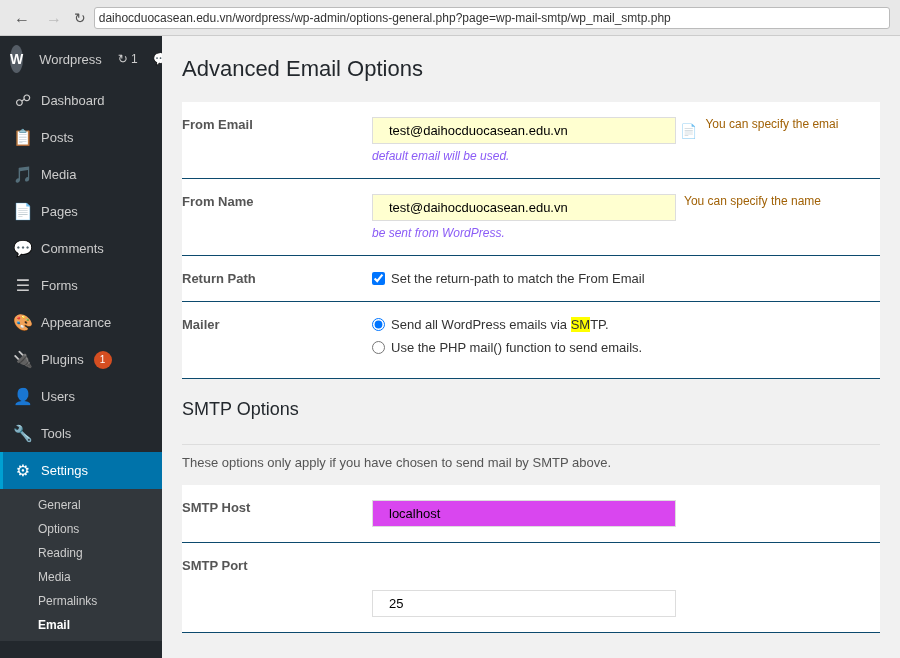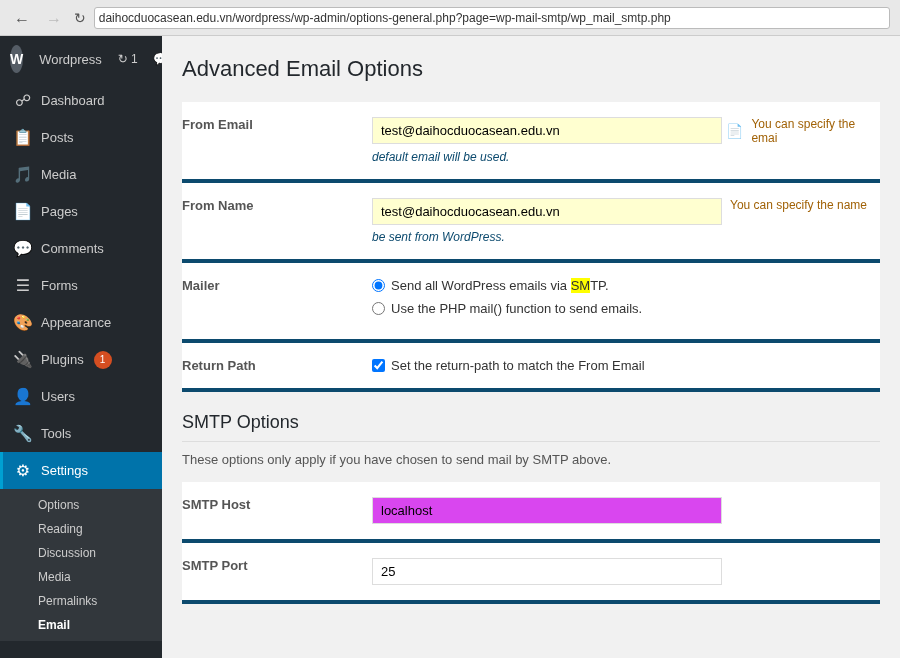--- a/index.html
+++ b/index.html
@@ -116,46 +116,47 @@
       color: #23282d;
       margin-bottom: 20px;
     }
 
     .form-table {
       width: 100%;
       border-collapse: collapse;
       background: white;
       margin-bottom: 0;
     }
-    .form-table tr { border-bottom: 4px solid #0c4a6e; }
+    .form-table tr { border-bottom: 1px solid #0c4a6e; }
     .form-table td {
       padding: 15px 10px;
       vertical-align: top;
     }
     .form-table td:first-child {
       width: 180px;
       font-weight: 600;
       color: #555;
       padding-left: 0;
     }
 
     .form-input {
       border: 1px solid #ddd;
-      padding: 5px 8px;
-      font-size: 13px;
-      width: 350px;
+      padding: 5px 16px;
+      font-size: 13px;
+      width: 304px;
       background: #ffffd0;
     }
     .form-input.normal {
       background: white;
+      margin-top: 32px;
     }
 
     .help-text {
       font-size: 12px;
-      color: #0c4a6e;
+      color: #8b5cf6;
       margin-top: 5px;
       font-style: italic;
     }
 
     .help-inline {
       font-size: 12px;
       color: #a16207;
       margin-left: 8px;
       display: inline-block;
       max-width: 250px;
@@ -195,21 +196,21 @@
       color: #333;
     }
     .checkbox-option input[type="checkbox"] { margin: 0; }
 
     .smtp-section-title {
       font-size: 18px;
       font-weight: 400;
       color: #23282d;
       margin-top: 20px;
       margin-bottom: 10px;
-      padding-bottom: 8px;
+      padding-bottom: 24px;
       border-bottom: 1px solid #ddd;
     }
 
     .smtp-description {
       font-size: 13px;
       color: #555;
       margin-bottom: 15px;
     }
 
     .highlight-text {
@@ -319,23 +320,23 @@
       <div class="nav-item">
         <span class="nav-icon">🔧</span>
         <span>Tools</span>
       </div>
       <div class="nav-item active">
         <span class="nav-icon">⚙</span>
         <span>Settings</span>
       </div>
 
       <div class="submenu">
+        <a class="submenu-item">General</a>
         <a class="submenu-item">Options</a>
         <a class="submenu-item">Reading</a>
-        <a class="submenu-item">Discussion</a>
         <a class="submenu-item">Media</a>
         <a class="submenu-item">Permalinks</a>
         <a class="submenu-item active">Email</a>
       </div>
     </div>
   </div>
 
   <div class="main-content">
     <h1 class="page-title">Advanced Email Options</h1>
 
@@ -361,42 +362,42 @@
         <td>
           <div class="field-row">
             <input type="text" class="form-input" value="test@daihocduocasean.edu.vn" style="">
             <span class="help-inline">You can specify the name</span>
           </div>
           <div class="help-text">be sent from WordPress.</div>
         </td>
       </tr>
 
       <tr>
+        <td>Return Path</td>
+        <td>
+          <div class="checkbox-option">
+            <input type="checkbox" checked="" style="">
+            <span>Set the return-path to match the From Email</span>
+          </div>
+        </td>
+      </tr>
+
+      <tr>
         <td>Mailer</td>
         <td>
           <div class="radio-option">
             <input type="radio" name="mailer" checked="" style="">
             <span>Send all WordPress emails via <span class="highlight-text">SM</span>TP.</span>
           </div>
           <div class="radio-option">
             <input type="radio" name="mailer" style="">
             <span>Use the PHP mail() function to send emails.</span>
           </div>
         </td>
       </tr>
-
-      <tr>
-        <td>Return Path</td>
-        <td>
-          <div class="checkbox-option">
-            <input type="checkbox" checked="" style="">
-            <span>Set the return-path to match the From Email</span>
-          </div>
-        </td>
-      </tr>
     </tbody>
       </table>
 
     <h2 class="smtp-section-title">SMTP Options</h2>
     <p class="smtp-description">These options only apply if you have chosen to send mail by SMTP above.</p>
 
     <table class="form-table">
 
       <tbody>
           <tr>

